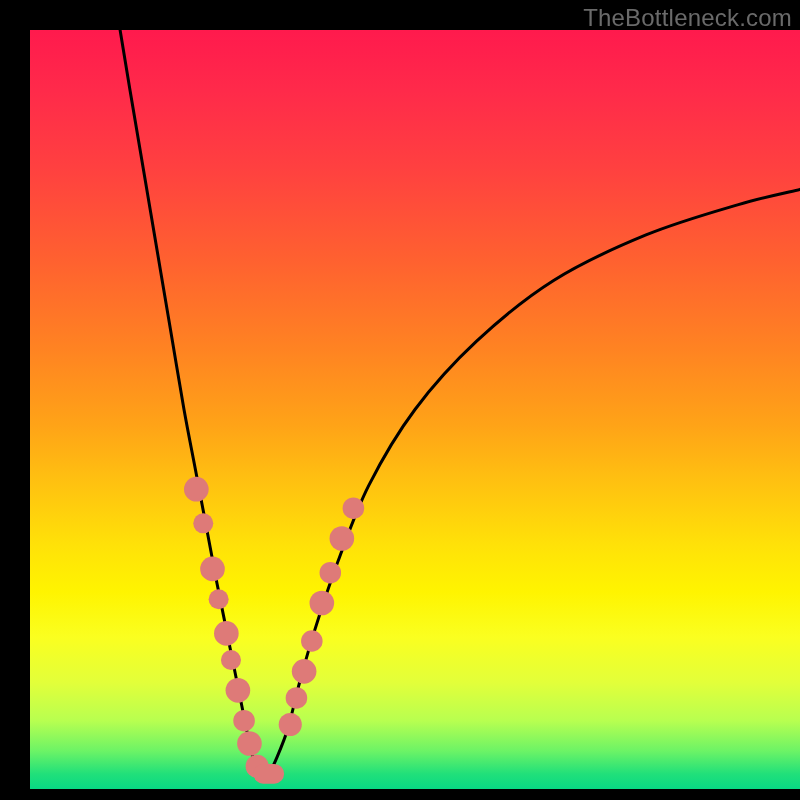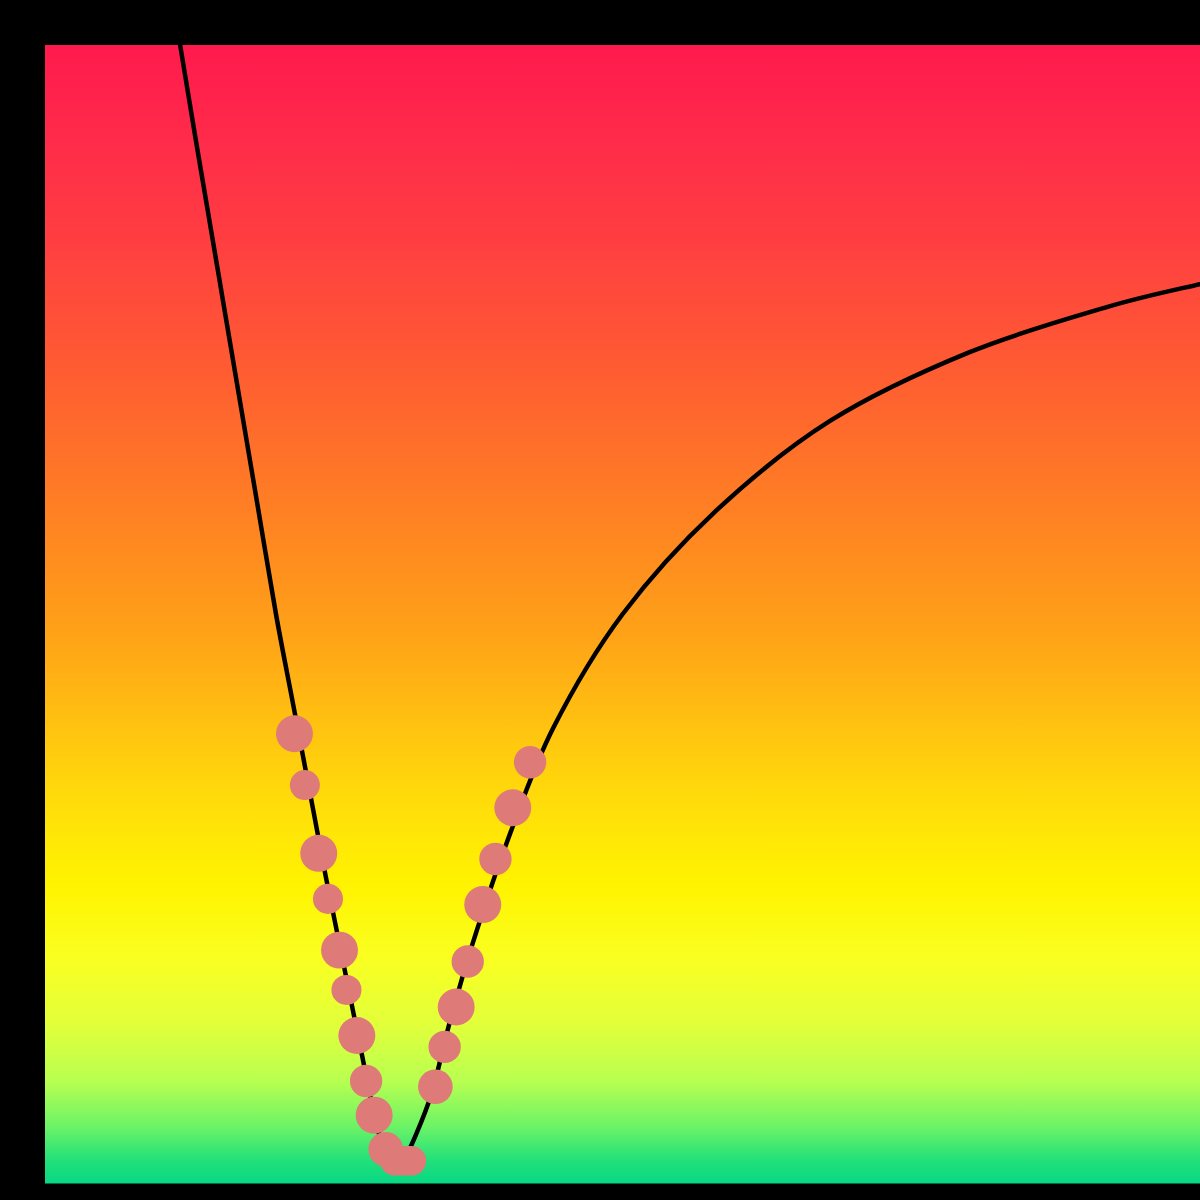--- a/index.html
+++ b/index.html
@@ -77,20 +77,21 @@
   .marker-cap {
     fill: #de7a78;
     stroke: none;
   }
 </style>
 </head>
 <body>
 
 <div class="frame">
   <div class="plot-area"></div>
+  <div class="watermark">TheBottleneck.com</div>
   <svg class="curves" viewBox="0 0 800 800" preserveAspectRatio="none">
     <path id="left-branch" class="curve-stroke" d="M 120.09 30.00 C 121.76 40.12, 125.87 65.42, 130.10 90.72 C 134.34 116.02, 140.37 151.44, 145.50 181.80 C 150.63 212.16, 156.41 246.31, 160.90 272.88 C 165.39 299.44, 168.60 318.42, 172.45 341.19 C 176.30 363.96, 180.15 388.00, 184.00 409.50 C 187.85 431.00, 191.70 449.98, 195.55 470.22 C 199.40 490.46, 203.51 511.96, 207.10 530.94 C 210.69 549.91, 213.90 567.62, 217.11 584.07 C 220.32 600.51, 223.53 615.70, 226.35 629.61 C 229.17 643.52, 231.48 654.91, 234.05 667.56 C 236.62 680.21, 239.44 694.13, 241.75 705.51 C 244.06 716.89, 245.99 727.01, 247.91 735.87 C 249.84 744.73, 251.76 752.32, 253.30 758.64 C 254.84 764.96, 255.87 770.02, 257.15 773.82 C 258.43 777.61, 260.36 780.14, 261.00 781.41"></path>
     <path id="right-branch" class="curve-stroke" d="M 261.00 781.41 C 262.28 780.14, 266.13 777.61, 268.70 773.82 C 271.27 770.02, 273.19 766.23, 276.40 758.64 C 279.61 751.05, 284.10 740.93, 287.95 728.28 C 291.80 715.63, 295.01 699.19, 299.50 682.74 C 303.99 666.29, 308.48 649.85, 314.90 629.61 C 321.32 609.37, 329.02 585.33, 338.00 561.30 C 346.98 537.26, 355.97 510.70, 368.80 485.40 C 381.63 460.10, 397.03 433.53, 415.00 409.50 C 432.97 385.47, 453.50 362.69, 476.60 341.19 C 499.70 319.69, 525.37 298.18, 553.60 280.47 C 581.83 262.76, 615.20 247.58, 646.00 234.93 C 676.80 222.28, 712.73 212.16, 738.40 204.57 C 764.07 196.98, 789.73 191.92, 800.00 189.39"></path>
     <g id="markers-group">
         <circle class="marker" cx="196.32" cy="489.19" r="12.32"></circle>
         <circle class="marker" cx="203.25" cy="523.35" r="10.01"></circle>
         <circle class="marker" cx="212.49" cy="568.89" r="12.32"></circle>
         <circle class="marker" cx="218.65" cy="599.25" r="10.01"></circle>
         <circle class="marker" cx="226.35" cy="633.41" r="12.32"></circle>
         <circle class="marker" cx="230.97" cy="659.97" r="10.01"></circle>

